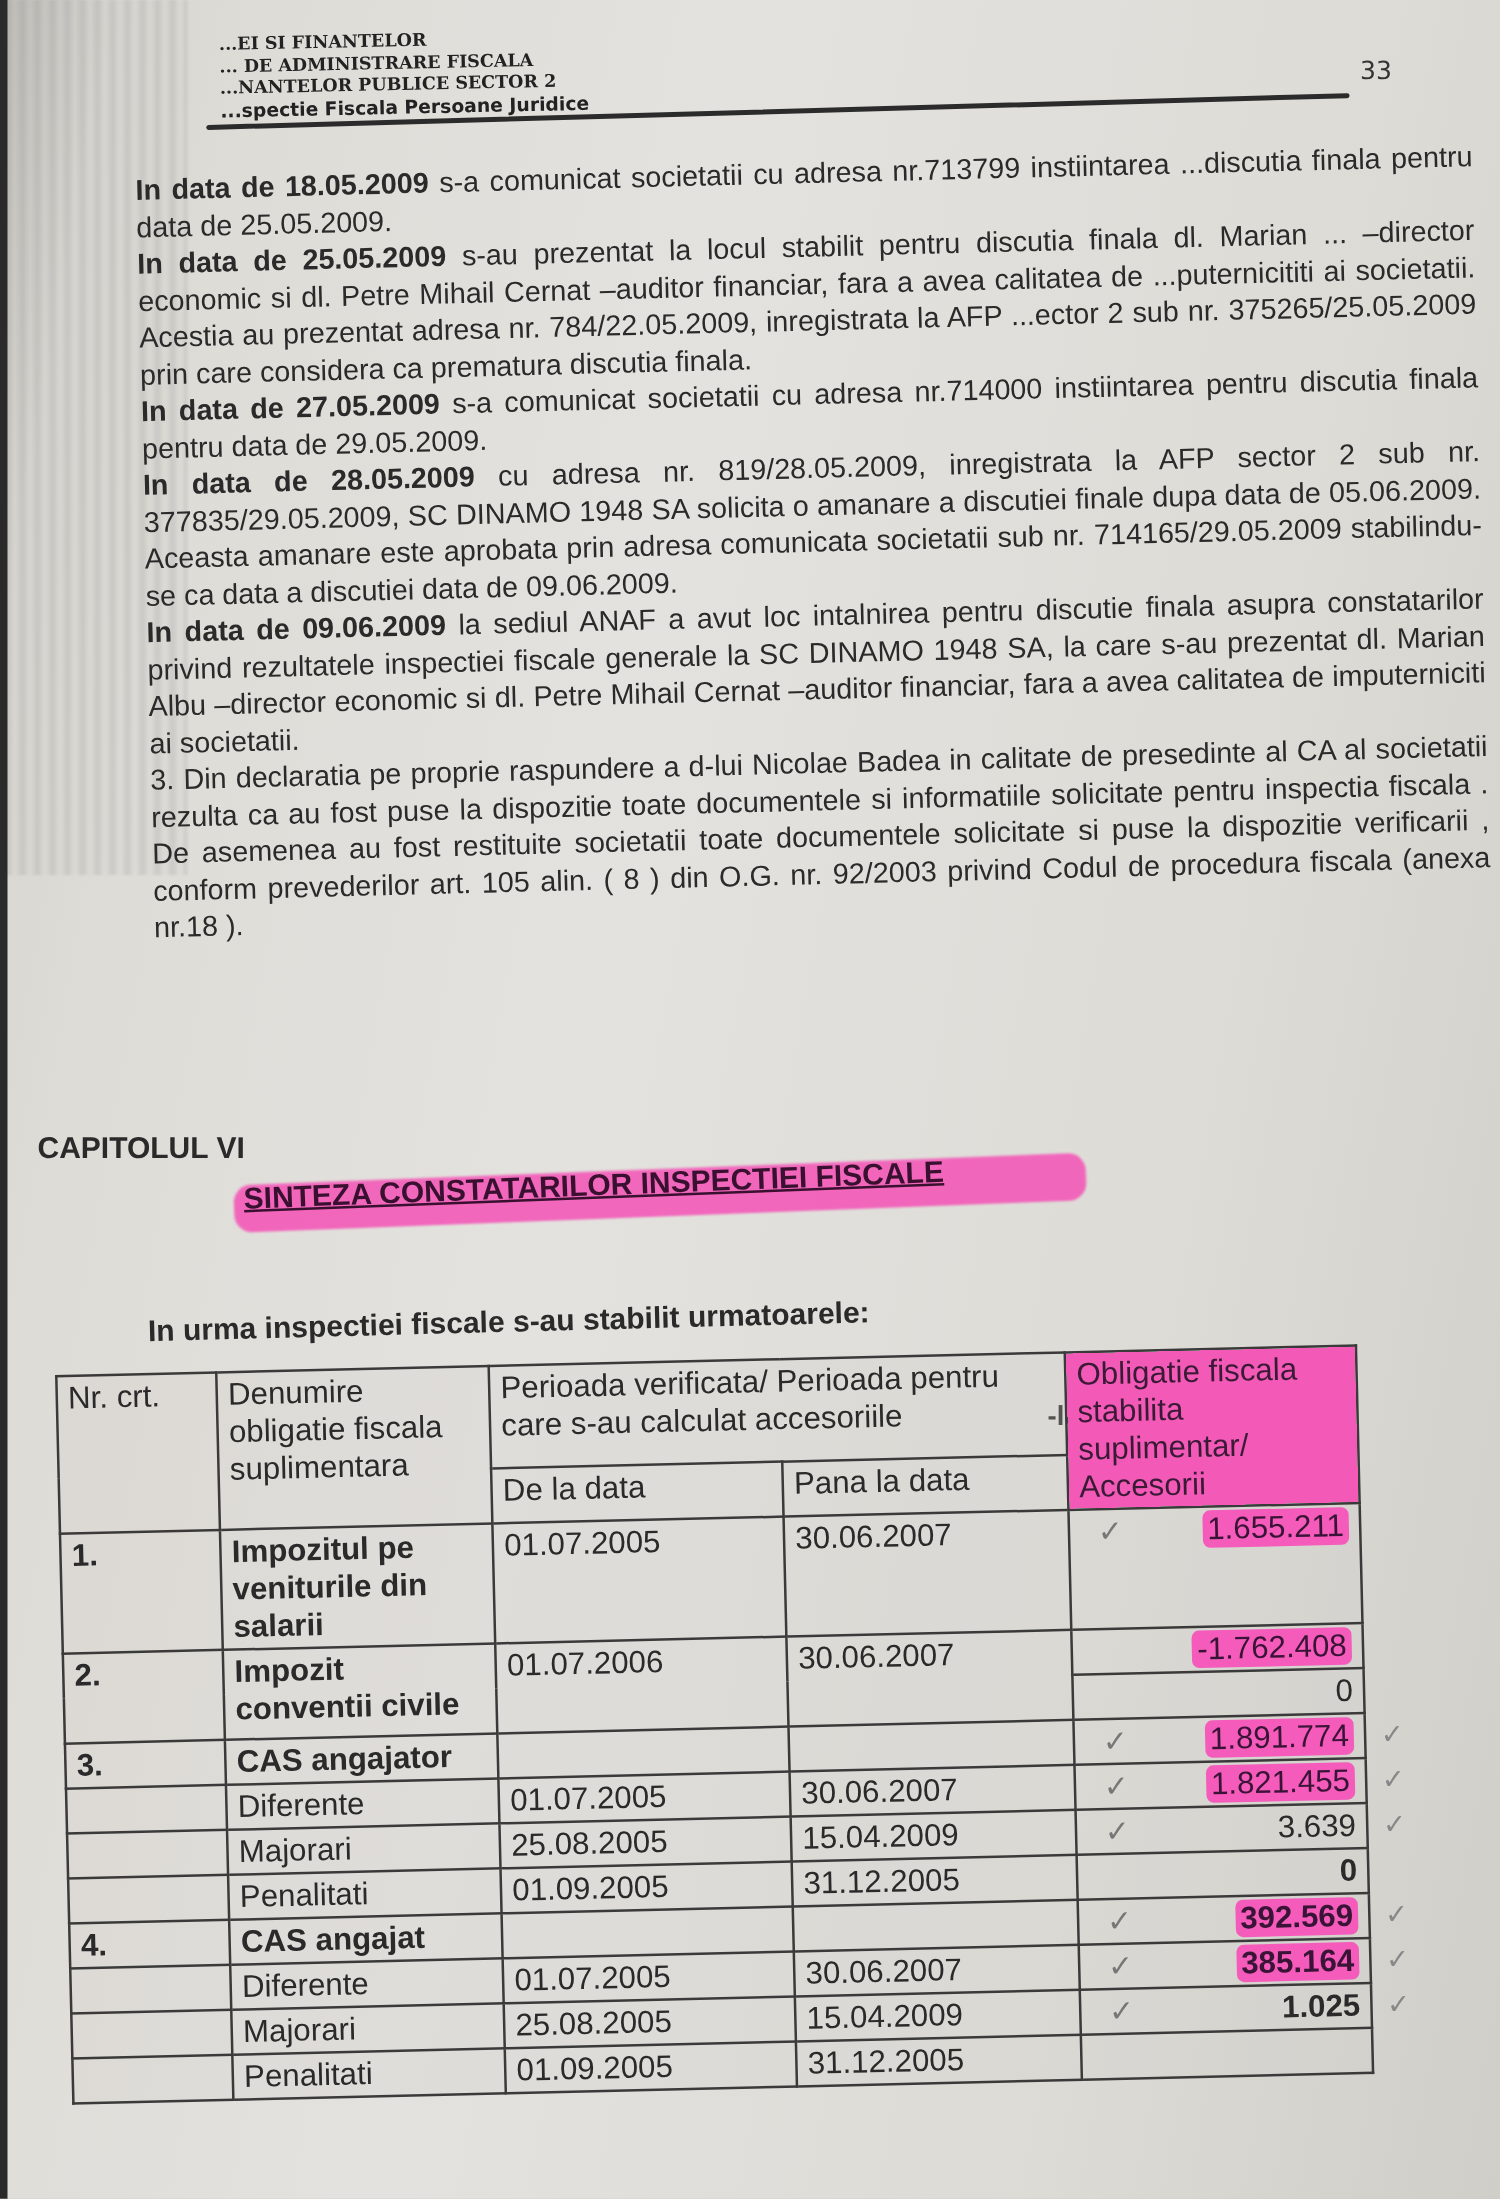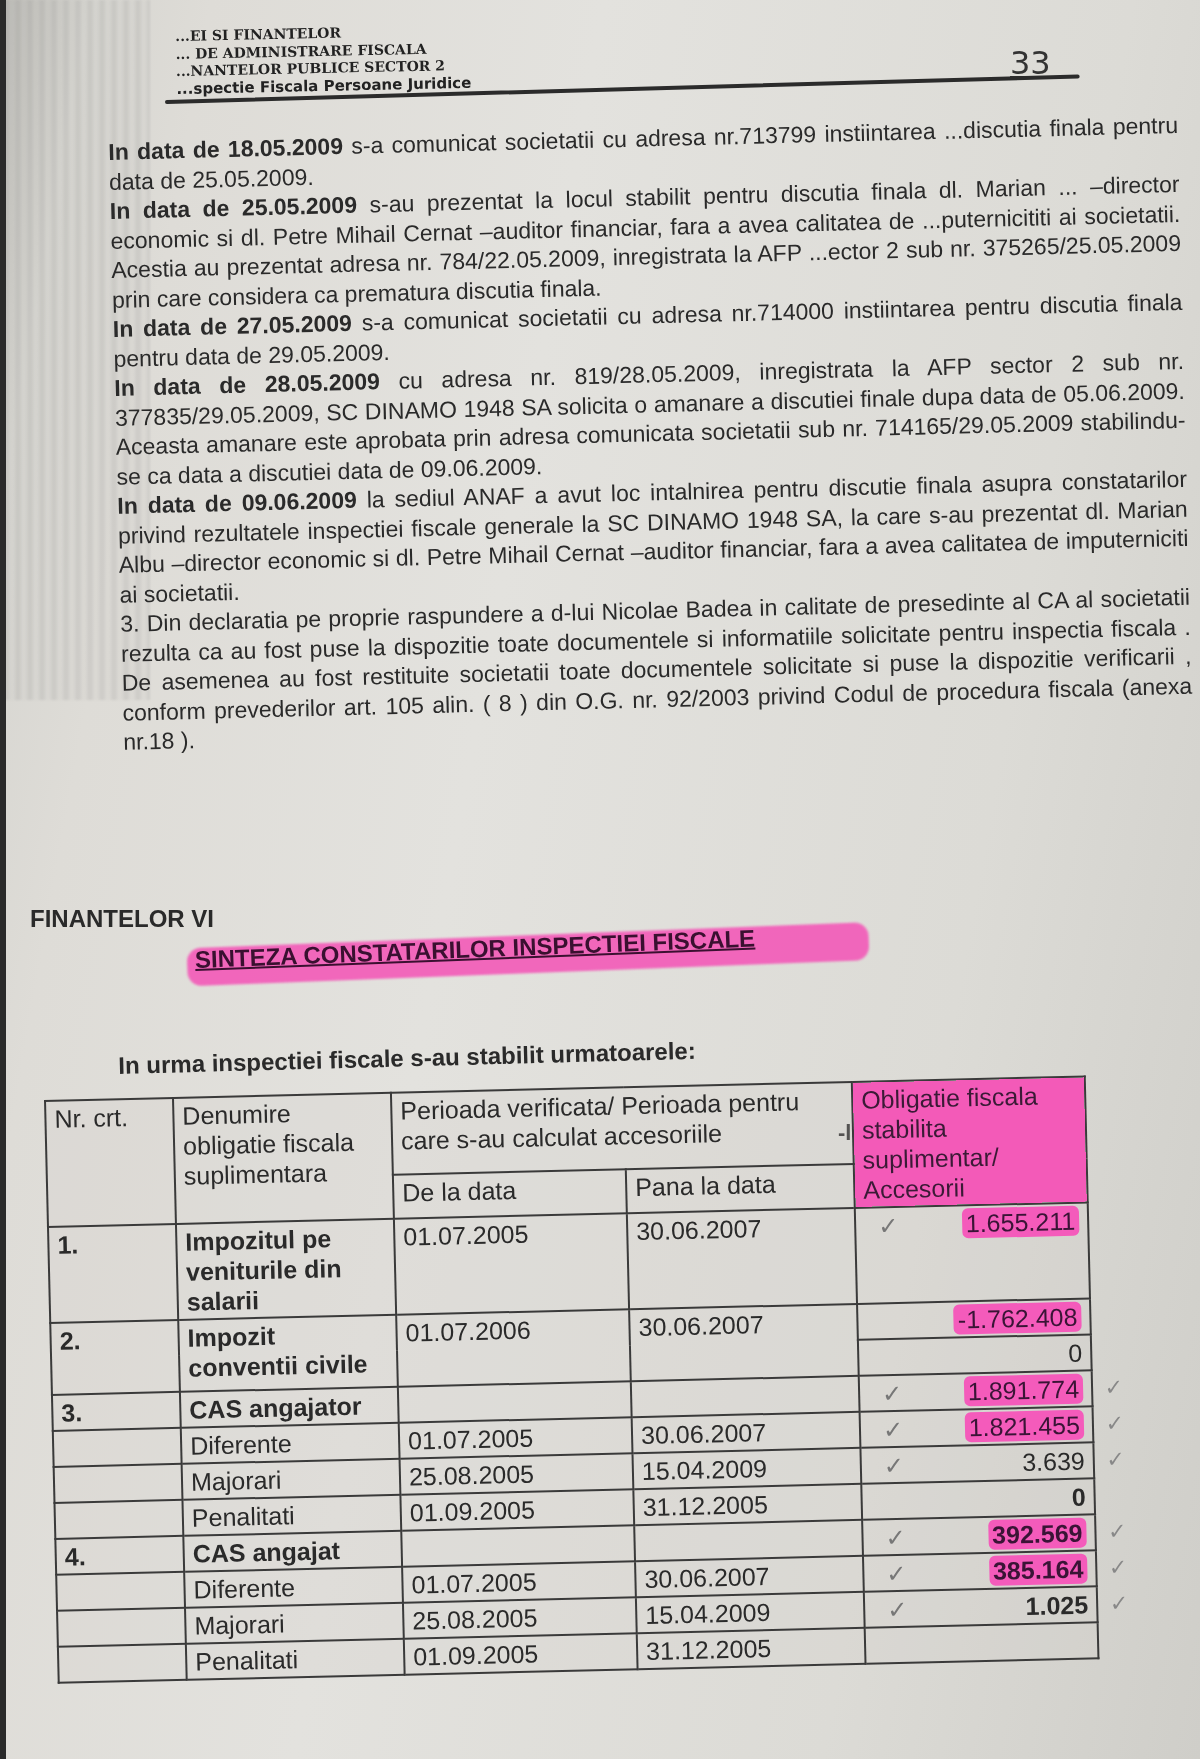--- a/index.html
+++ b/index.html
@@ -16,21 +16,21 @@
   .binding {
     position:absolute; left:0; top:0; width:150px; height:700px;
     background: repeating-linear-gradient(90deg, rgba(120,120,120,0.0) 0px, rgba(120,120,120,0.18) 6px, rgba(120,120,120,0.0) 12px);
     filter: blur(1px);
   }
   .left-edge { position:absolute; left:0; top:0; width:6px; height:1759px; background:#2a2a2a; }
 
   
   .hdr { position:absolute; left:175px; top:28px; font-family:"DejaVu Serif", serif; font-weight:bold; font-size:14px; line-height:17.5px; color:#222; transform:rotate(-1.2deg); transform-origin:left top; }
   .hdr .l4 { font-family:"DejaVu Sans", sans-serif; font-size:15px; }
-  .pagenum { position:absolute; left:1010px; top:44px; font-size:32px; font-family:"DejaVu Sans", sans-serif; color:#333;text-decoration:underline; }
+  .pagenum { position:absolute; left:1088px; top:44px; font-size:20px; font-family:"DejaVu Sans", sans-serif; color:#333; }
   .hdr-rule { position:absolute; left:165px; top:100px; width:915px; height:4px; background:#2b2b2b; transform:rotate(-1.6deg); transform-origin:left center; border-radius:2px; }
 
   
   .body { position:absolute; left:28px; top:140px; width:1150px; transform:rotate(-1.45deg); transform-origin:left top; font-size:23px; line-height:29.5px; color:#2a2a2a; }
   .body p { margin:0; text-align:justify; }
   .body .ind { padding-left:80px; }
   .body b { font-weight:bold; }
 
   .chapter { position:absolute; left:30px; top:905px; font-size:24px; font-weight:bold; color:#2a2a2a; }
   .sintesi-wrap { position:absolute; left:195px; top:946px; transform:rotate(-2.2deg); transform-origin:left center; }
@@ -74,21 +74,21 @@
 
   <div class="body">
     <p class="ind"><b>In data de 18.05.2009</b><span> s-a comunicat societatii cu adresa nr.713799 instiintarea ...discutia finala pentru data de 25.05.2009.</span></p>
     <p class="ind"><b>In data de 25.05.2009</b><span> s-au prezentat la locul stabilit pentru discutia finala dl. Marian ... –director economic si dl. Petre Mihail Cernat –auditor financiar, fara a avea calitatea de ...puternicititi ai societatii. Acestia au prezentat adresa nr. 784/22.05.2009, inregistrata la AFP ...ector 2 sub nr. 375265/25.05.2009 prin care considera ca prematura discutia finala.</span></p>
     <p class="ind"><b>In data de 27.05.2009</b><span> s-a comunicat societatii cu adresa nr.714000 instiintarea pentru discutia finala pentru data de 29.05.2009.</span></p>
     <p class="ind"><b>In data de 28.05.2009</b><span> cu adresa nr. 819/28.05.2009, inregistrata la AFP sector 2 sub nr. 377835/29.05.2009, SC DINAMO 1948 SA solicita o amanare a discutiei finale dupa data de 05.06.2009. Aceasta amanare este aprobata prin adresa comunicata societatii sub nr. 714165/29.05.2009 stabilindu-se ca data a discutiei data de 09.06.2009.</span></p>
     <p class="ind"><b>In data de 09.06.2009</b><span> la sediul ANAF a avut loc intalnirea pentru discutie finala asupra constatarilor privind rezultatele inspectiei fiscale generale la SC DINAMO 1948 SA, la care s-au prezentat dl. Marian Albu –director economic si dl. Petre Mihail Cernat –auditor financiar, fara a avea calitatea de imputerniciti ai societatii.</span></p>
     <p class="ind"><span>3. Din declaratia pe proprie raspundere a d-lui Nicolae Badea in calitate de presedinte al CA al societatii rezulta ca au fost puse la dispozitie toate documentele si informatiile solicitate pentru inspectia fiscala . De asemenea au fost restituite societatii toate documentele solicitate si puse la dispozitie verificarii , conform prevederilor art. 105 alin. ( 8 ) din O.G. nr. 92/2003 privind Codul de procedura fiscala (anexa nr.18 ).</span></p>
   </div>
 
-  <div class="chapter">FINANTELOR VI</div>
+  <div class="chapter">CAPITOLUL VI</div>
   <div class="sintesi-wrap">
     <div class="highlight-bar"></div>
     <div class="sintesi">SINTEZA CONSTATARILOR INSPECTIEI FISCALE</div>
   </div>
 
   <div class="intro">In urma inspectiei fiscale s-au stabilit urmatoarele:</div>
   <div class="lei">-lei-</div>
 
   <div class="table-wrap">
     <table class="summary">

